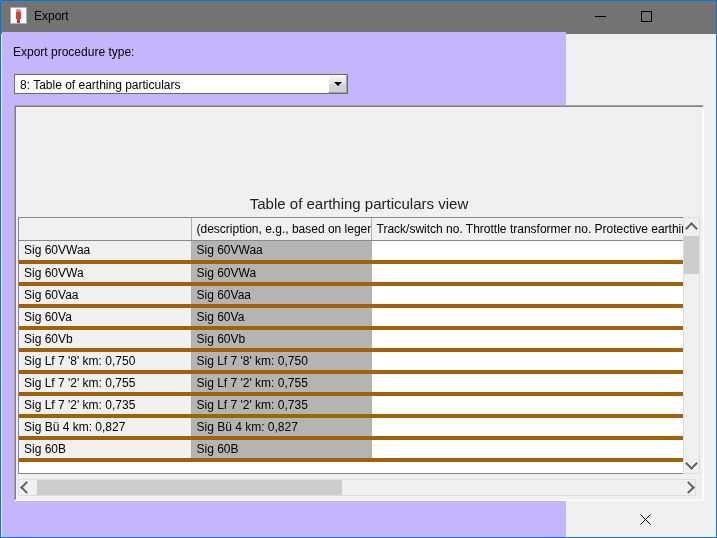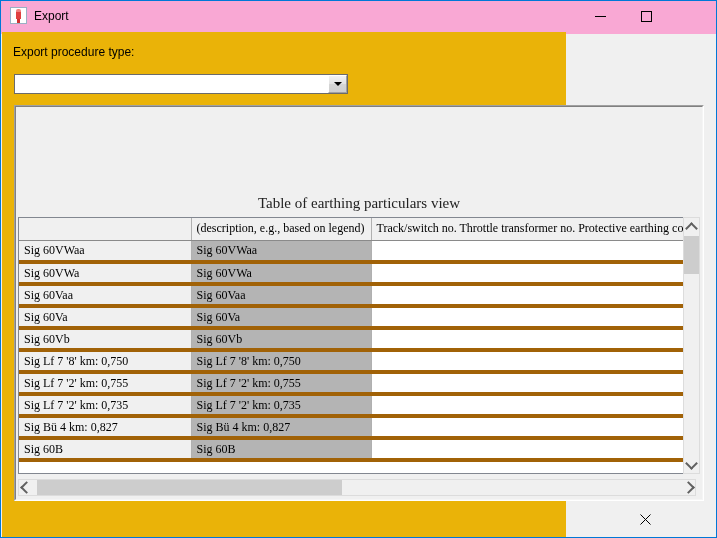--- a/index.html
+++ b/index.html
@@ -27,21 +27,21 @@
     background: #f0f0f0;
     overflow: hidden;
   }
 
   
   .titlebar {
     position: absolute;
     left: 0; top: 0;
     width: 715px;
     height: 33px;
-    background: #f9a8d4;
+    background: #737373;
     box-sizing: border-box;
   }
   .title-icon {
     position: absolute;
     left: 9px; top: 6px;
     width: 17px; height: 17px;
     background: #ffffff;
     border: 1px solid #9ab0c4;
     box-sizing: border-box;
   }
@@ -87,21 +87,21 @@
   .btn-min  { right: 93px; }
   .btn-max  { right: 47px; }
   .btn-close{ right: 1px; }
 
   
   .client {
     position: absolute;
     left: 1px; top: 31px;
     width: 564px;
     height: 505px;
-    background: #eab308;
+    background: #c4b5fd;
   }
 
   .label-export-type {
     position: absolute;
     left: 11px; top: 13px;
     font-size: 12px;
     white-space: nowrap;
   }
 
   
@@ -150,21 +150,20 @@
     box-sizing: border-box;
     border: 1px solid;
     border-color: #a0a0a0 #ffffff #ffffff #a0a0a0;
     background: #f0f0f0;
   }
   .panel-inner {
     position: absolute;
     left: 0; top: 0; right: 0; bottom: 0;
     border: 1px solid;
     border-color: #808080 #f5f5f5 #f5f5f5 #808080;
-    font-family: Liberation Serif, serif;
   }
 
   .grid-title {
     position: absolute;
     left: 0; top: 88px;
     width: 100%;
     text-align: center;
     font-size: 15px;
     color: #222;
   }
@@ -302,20 +301,21 @@
         <line x1="10.5" y1="0.5" x2="0.5" y2="10.5" stroke="#000" stroke-width="1"></line>
       </svg>
     </button>
   </div>
 
   <div class="client">
 
     <div class="label-export-type">Export procedure type:</div>
 
     <div class="combo">
+      <span class="combo-value">8: Table of earthing particulars</span>
       <span class="combo-arrow-box">
         <span class="tri-down"></span>
       </span>
     </div>
 
     <div class="panel">
       <div class="panel-inner">
 
         <div class="grid-title">Table of earthing particulars view</div>
 

